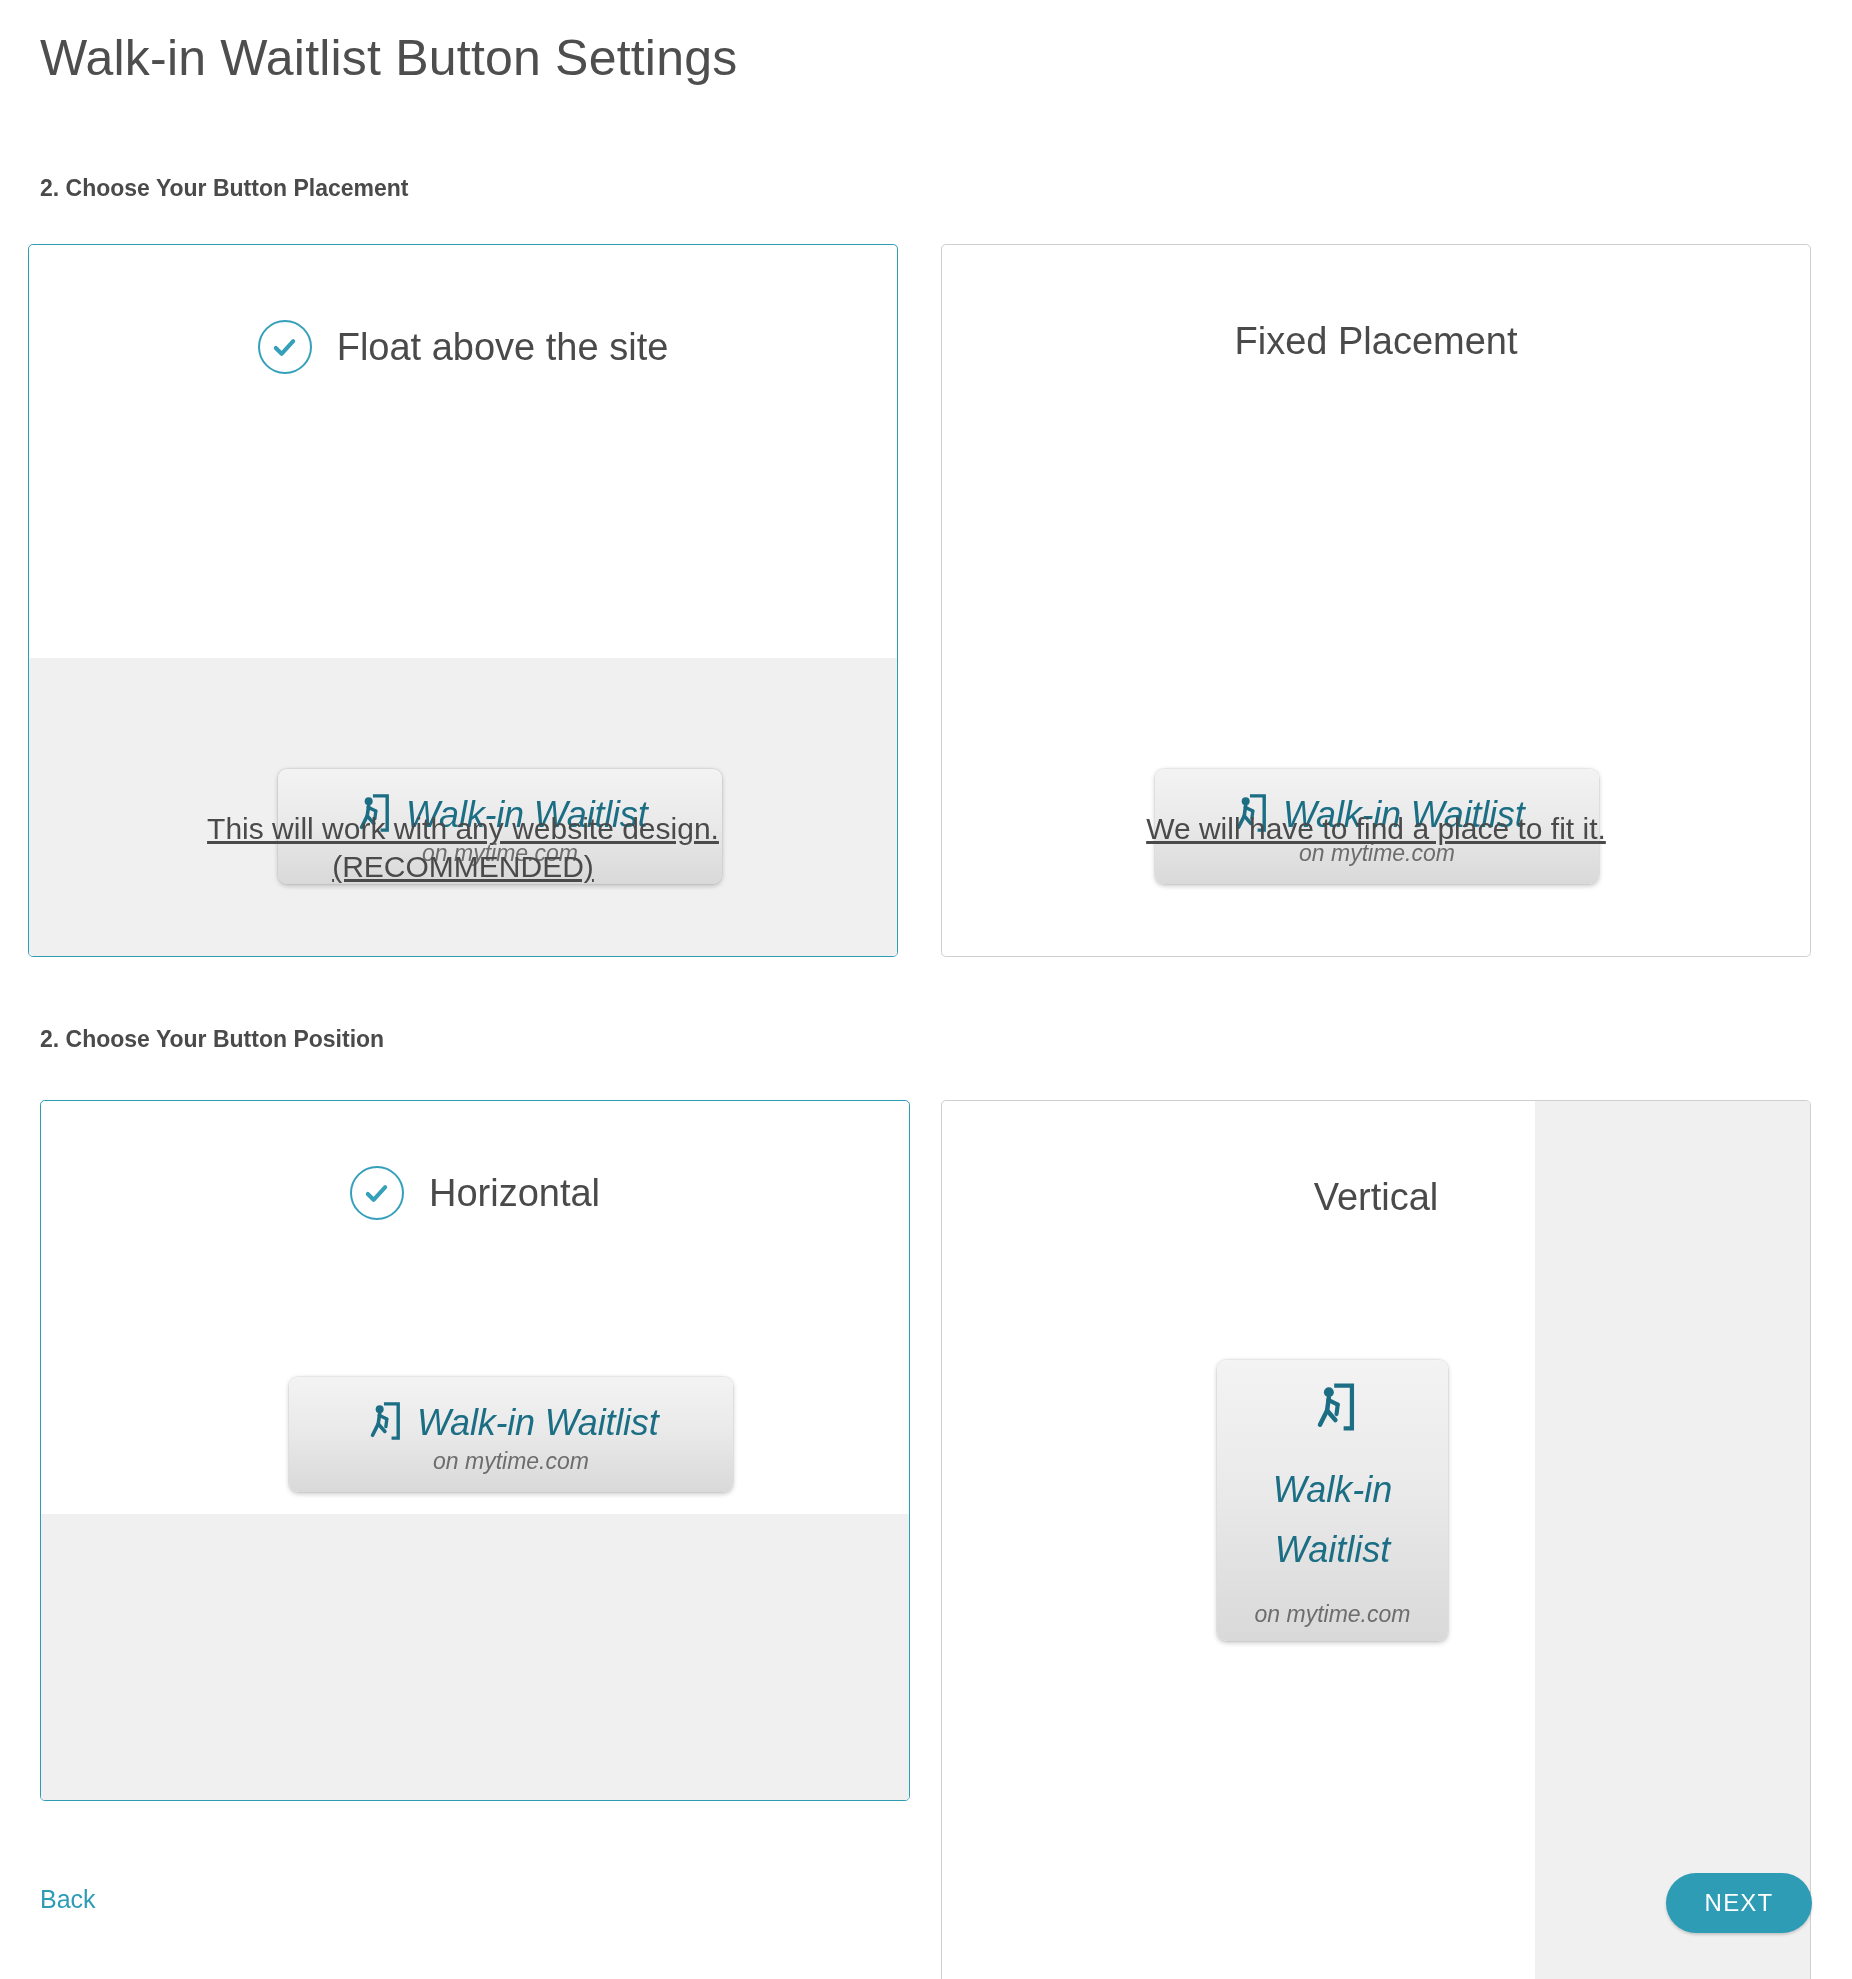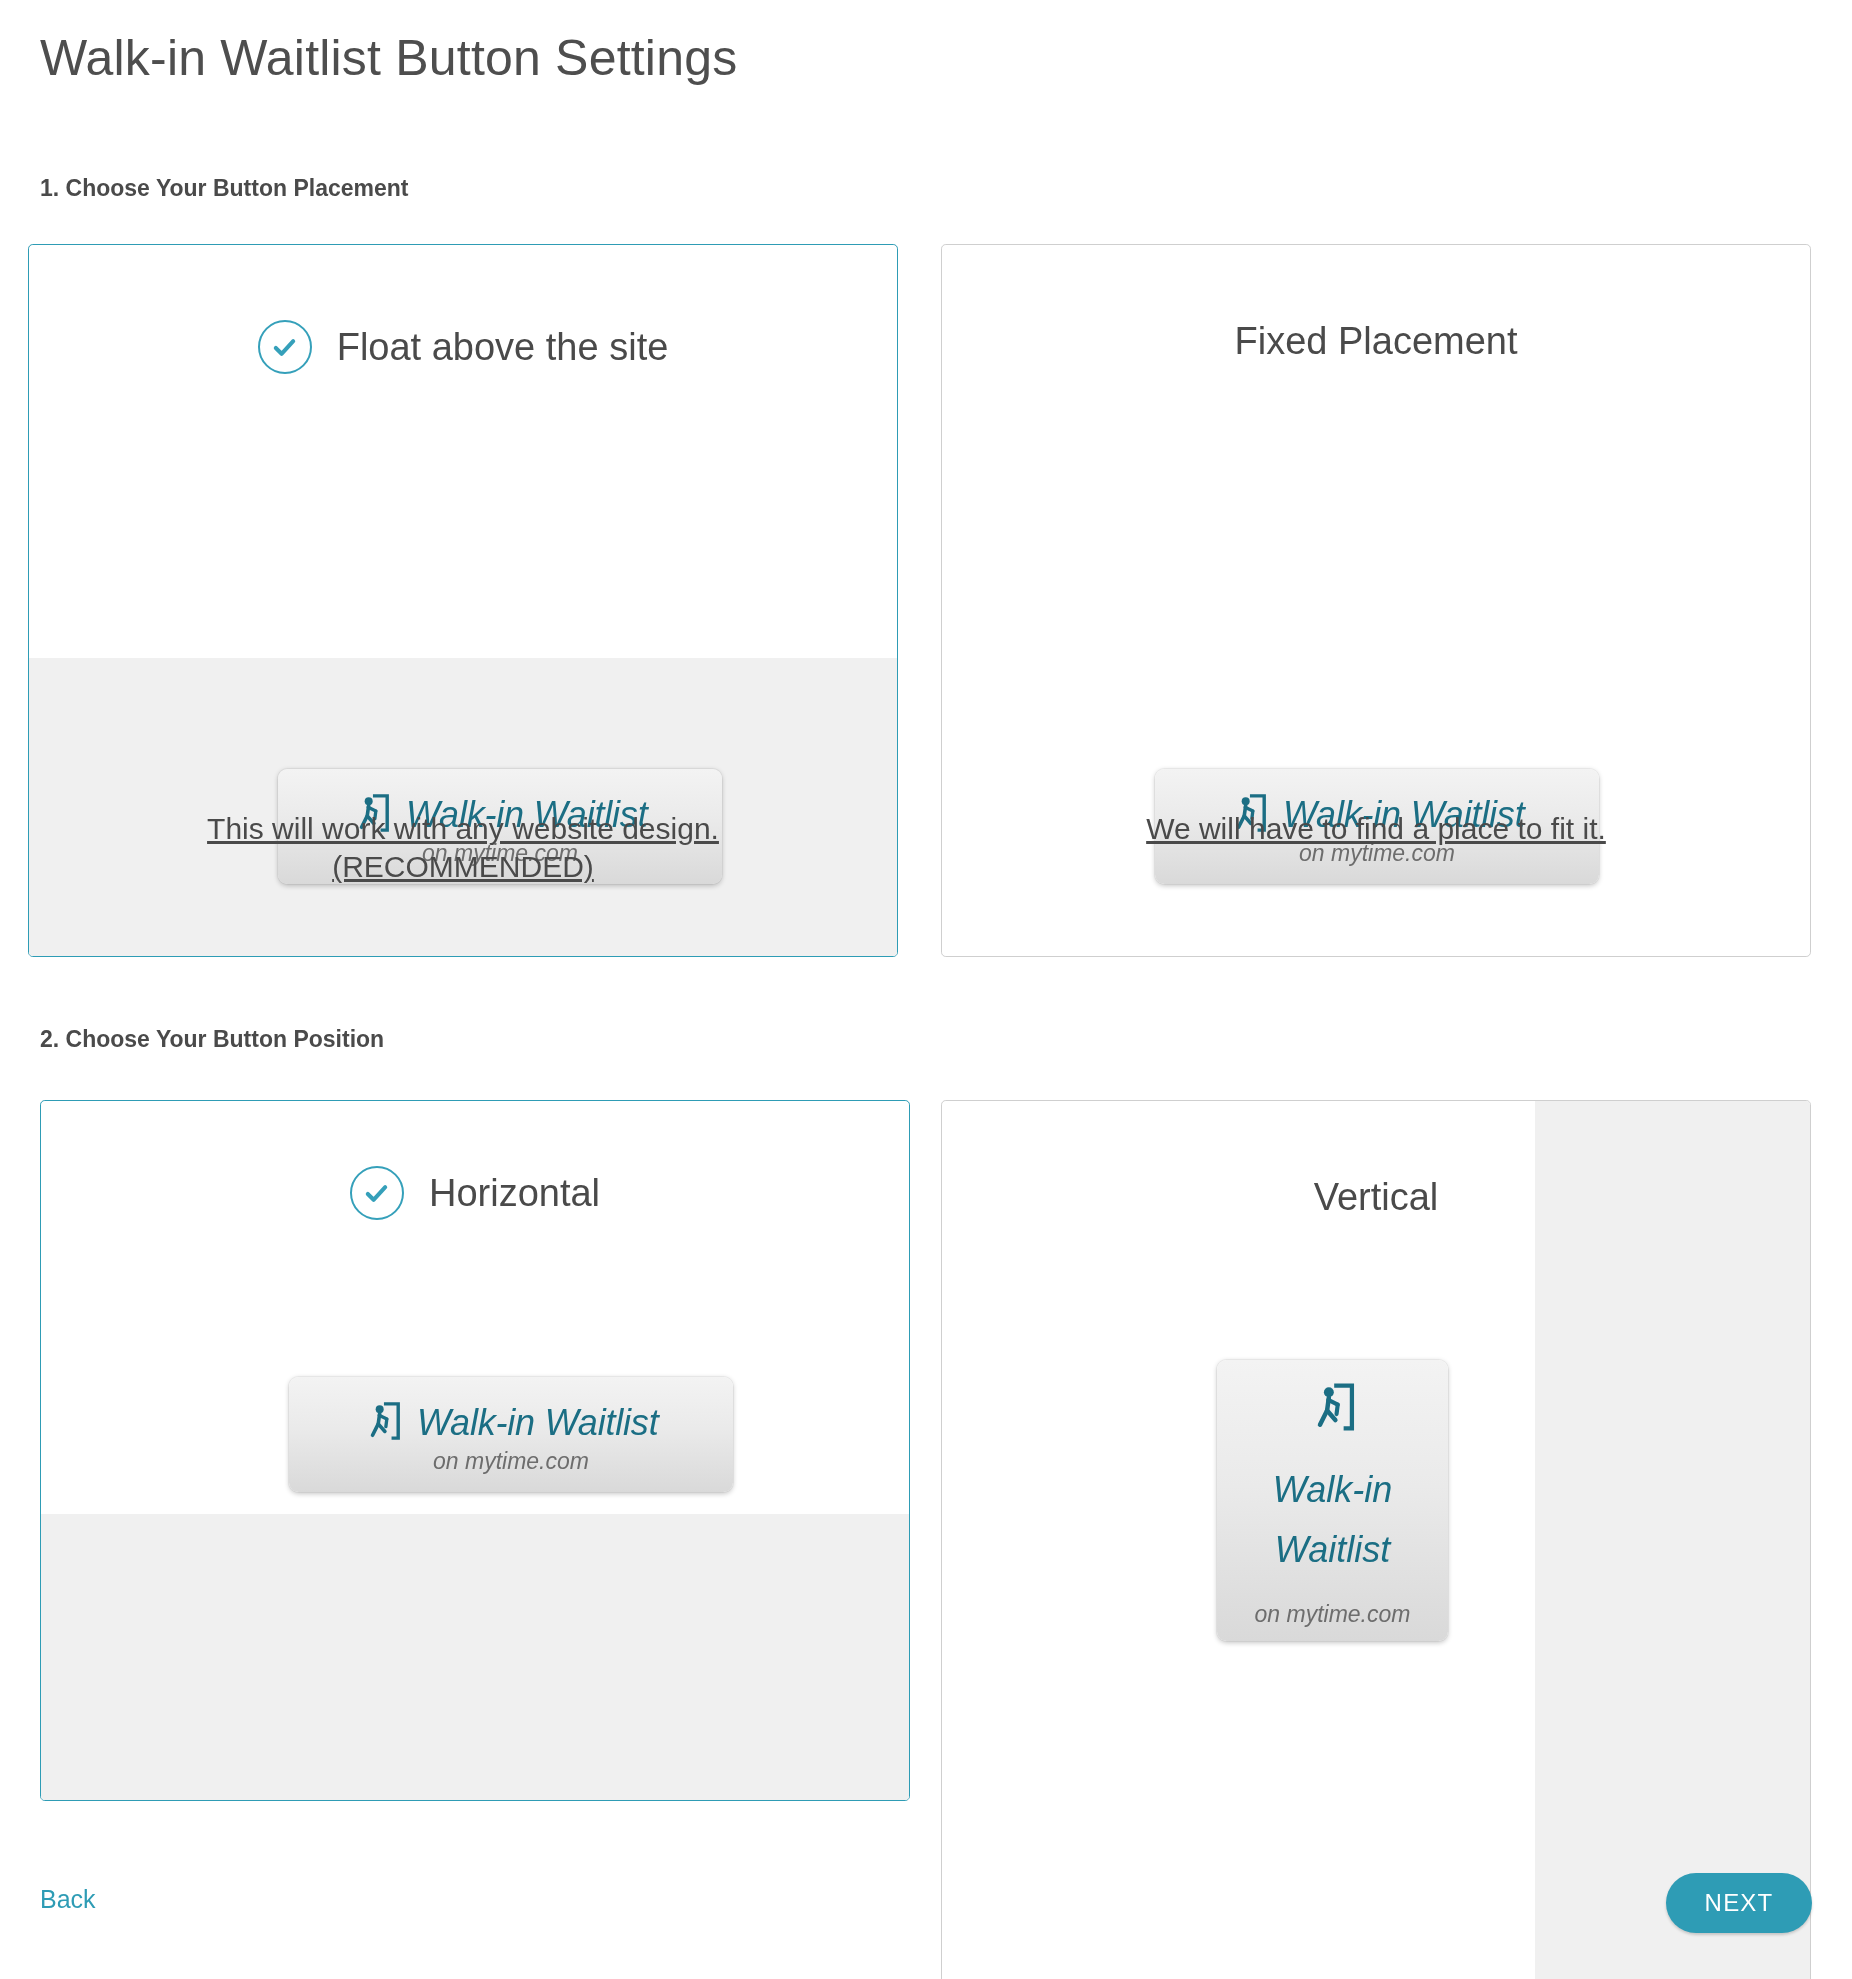--- a/index.html
+++ b/index.html
@@ -226,21 +226,21 @@
     box-shadow: 0 1.9px 2.9px rgba(0,0,0,0.18);
   }
 </style>
 </head>
 <body>
 
 <div class="page">
 
   <h1 class="page-title">Walk-in Waitlist Button Settings</h1>
 
-  <div class="section-heading s1">1. Choose Your Button Placement</div>
+  <div class="section-heading s1">2. Choose Your Button Placement</div>
 
   <div class="card c1 selected">
     <div class="grey-band"></div>
 
     <div class="card-head">
       <span class="check-circle">
         <svg width="29" height="29" viewBox="0 0 30 30" aria-hidden="true">
           <path d="M6 15.5 L12 21.5 L24 8.5" fill="none" stroke="#35a0ba" stroke-width="4.2" stroke-linecap="round" stroke-linejoin="round"></path>
         </svg>
       </span>

